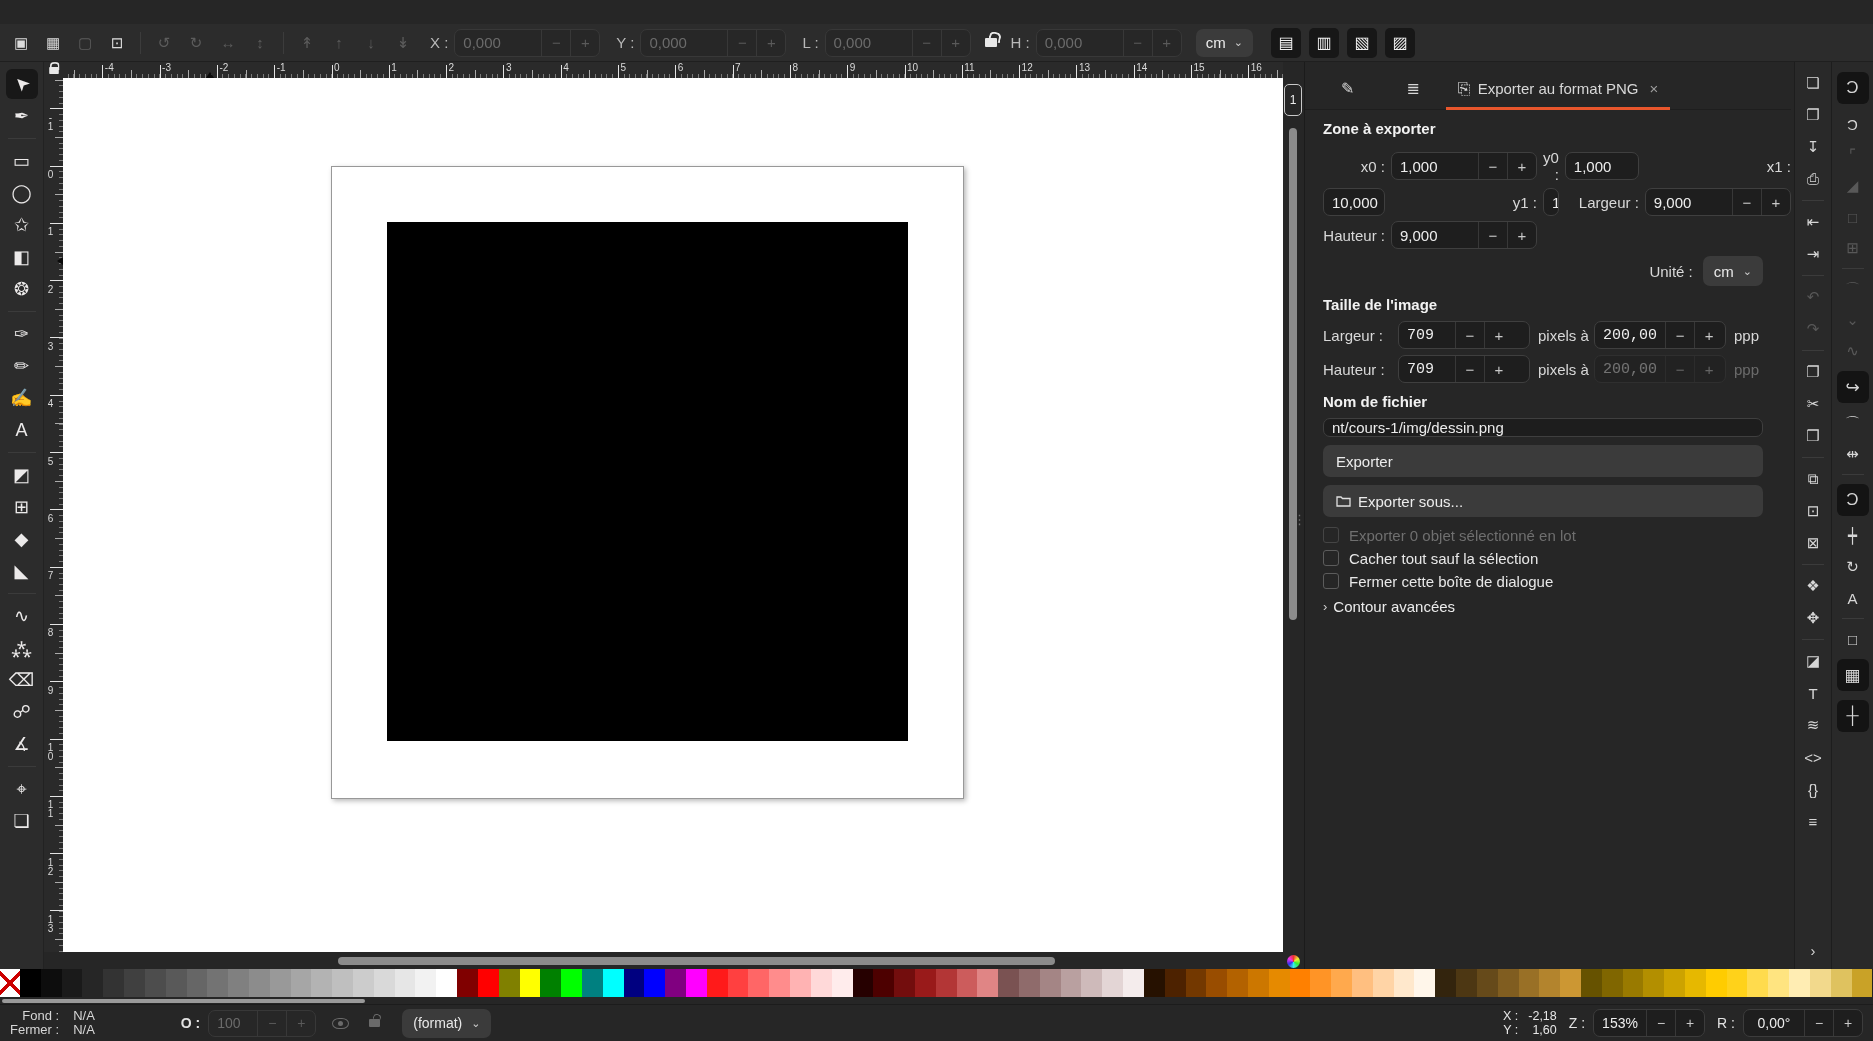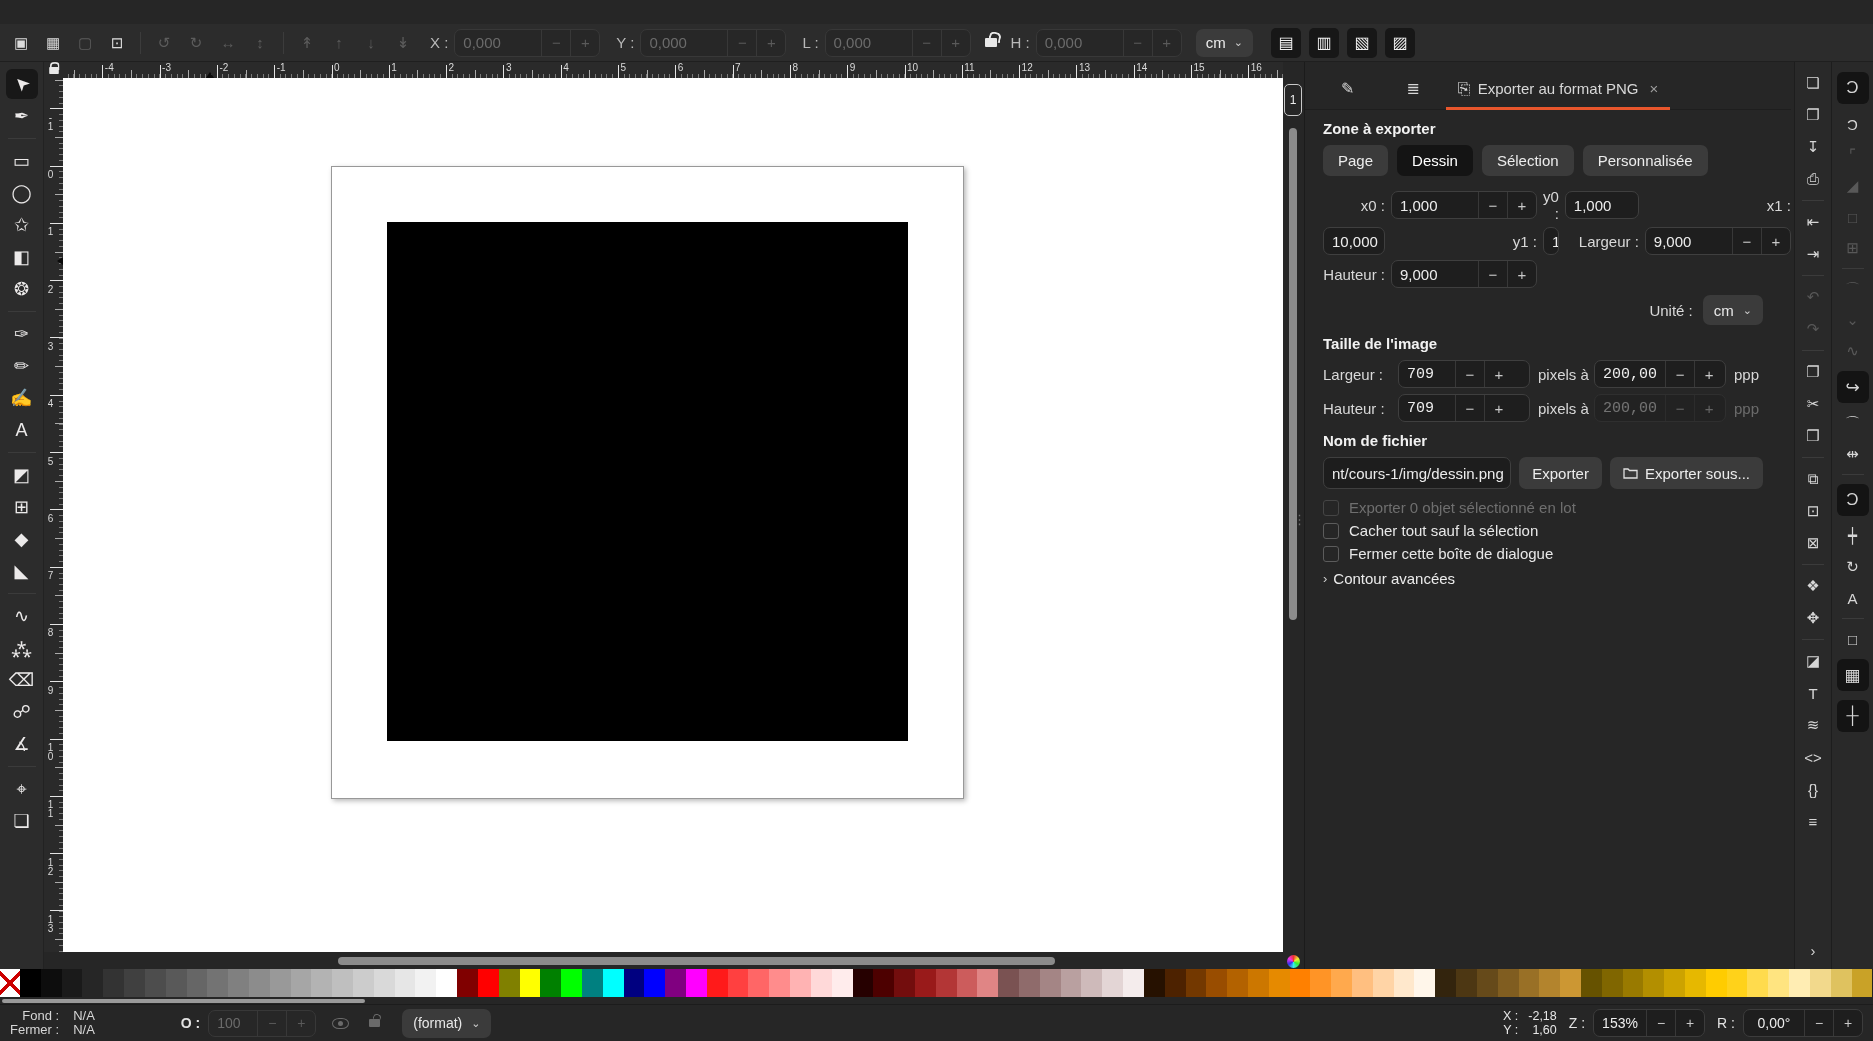--- a/index.html
+++ b/index.html
@@ -110,27 +110,27 @@
   .area-grid .cell{display:contents;}
   .flabel{text-align:right;color:#d8d8d8;}
   .area-grid .spin,.isz-row .spin{background:#1e1e1e;border-color:#3f3f3f;}
   .unit-row{display:flex;justify-content:flex-end;align-items:center;gap:10px;margin-top:7px;}
   .unit-dd{display:flex;align-items:center;gap:9px;background:#3b3b3b;border-radius:7px;height:30px;padding:0 11px;}
   .isz-row{display:grid;grid-template-columns:70px 132px 54px 132px 28px;column-gap:5px;
            align-items:center;margin-bottom:6px;}
   .isz-row .spin .spin-val{min-width:56px;font-family:Liberation Mono, monospace;}
   .dim-label{color:#d8d8d8;padding-left:3px;}
   .dpi-off .spin2,.dpi-off .ppp{opacity:.38;}
-  .file-row{display:flex;gap:8px;margin-bottom:10px;}
+  .file-row{display:flex;gap:8px;margin-bottom:10px;flex-direction:column;}
   .file-input{flex:1;background:#1d1d1d;border:1px solid #3f3f3f;border-radius:7px;height:32px;
               display:flex;align-items:center;padding:0 8px;white-space:nowrap;overflow:hidden;color:#ececec;}
   .btn{background:#3b3b3b;border-radius:7px;height:32px;display:flex;align-items:center;gap:7px;
        padding:0 13px;color:#ececec;white-space:nowrap;}
   .folder-svg{width:15px;height:12px;}
-  .cb-row{display:flex;align-items:center;gap:10px;margin:6px 0;}
+  .cb-row{display:flex;align-items:flex-start;gap:10px;margin:6px 0;}
   .cb-box{width:16px;height:16px;border:1px solid #5c5c5c;border-radius:3px;background:#262626;}
   .cb-row.disabled{color:#6f6f6f;}
   .cb-row.disabled .cb-box{border-color:#454545;}
   .adv-row{display:flex;align-items:center;gap:6px;margin-top:8px;color:#ececec;}
   .adv-chev{font-size:13px;color:#cfcfcf;}
 
   
   .cmdbar{position:absolute;left:1794px;top:62px;width:37px;height:907px;background:#292929;
           border-left:1px solid #1d1d1d;display:flex;flex-direction:column;align-items:center;
           padding:10px 0 8px;gap:10px;}
@@ -416,27 +416,20 @@
         <span class="ticon">≣</span>
       </div>
       <div class="dock-tab active">
         <span class="ticon">⎘</span>
         <span>Exporter au format PNG</span>
         <span class="tab-close">×</span>
       </div>
     </div>
 
     <div class="sec-title">Zone à exporter</div>
-    <div class="modes">
-
-    <div class="mode-btn">Page</div>
-        <div class="mode-btn active">Dessin</div>
-        <div class="mode-btn">Sélection</div>
-        <div class="mode-btn">Personnalisée</div>
-      </div>
 
     <div class="area-grid">
 
     <div class="cell">
         <span class="flabel">x0 :</span>
         <span class="spin">
           <span class="spin-val">1,000</span>
           <span class="spin-btn">−</span>
           <span class="spin-btn">+</span>
         </span>

